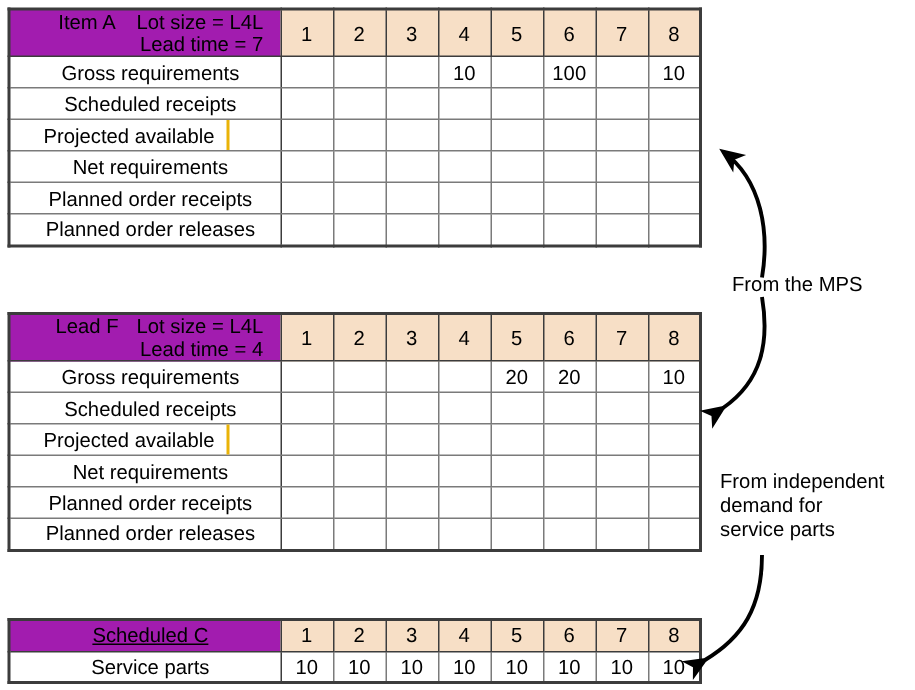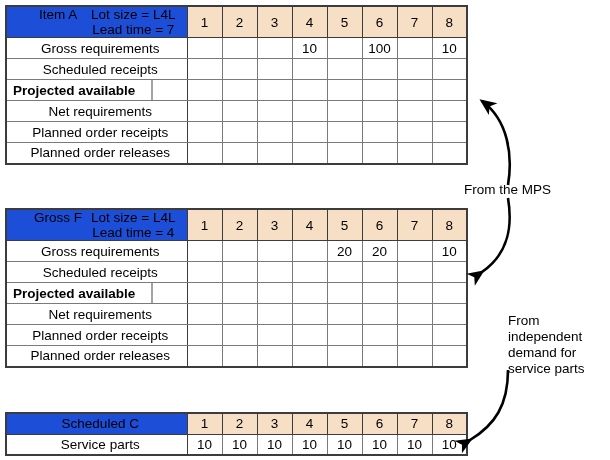--- a/index.html
+++ b/index.html
@@ -36,41 +36,42 @@
     height: 21px;
     box-sizing: border-box;
   }
 
   
   .mrp-table {
     border: 2px solid #3c3c3c;
   }
 
   .hdr-cell {
-    background: #1d4ed8;
+    background: #a21caf;
     font-weight: bold;
     border: 1px solid #3c3c3c !important;
+    text-decoration: underline;
   }
 
   .hdr-title {
     text-align: left;
     padding-left: 7px !important;
     font-size: 13.5px;
     font-weight: bold;
     white-space: nowrap;
   }
 
   .hdr-title .item-name {
     display: inline-block;
     min-width: 66px;
   }
 
   .hdr-title .meta {
     display: inline-block;
-    text-align: center;
+    text-align: right;
     vertical-align: top;
   }
 
   .hdr-title .meta span {
     display: block;
     line-height: 15px;
   }
 
   .period-hdr {
     width: 35px;
@@ -101,24 +102,23 @@
   
   .pa-wrap {
     display: flex;
     align-items: stretch;
     height: 100%;
   }
   .pa-text {
     flex: 0 0 146px;
     display: flex;
     align-items: center;
-    padding-left: 6px;
-    border-right: 2px solid #a3a3a3;
+    padding-left: 22px;
+    border-right: 2px solid #eab308;
     box-sizing: border-box;
-    font-weight: bold;
   }
   .pa-onhand {
     flex: 1 1 auto;
   }
   .row-label.pa-cell {
     padding-left: 0 !important;
   }
 
   
   .annotation {
@@ -229,21 +229,21 @@
       <td class="data-cell"></td>
       <td class="data-cell last-col"></td>
     </tr>
   </tbody>
 </table>
 
 <table class="mrp-table" id="tbl-item-f" style="top:208px;">
   <thead>
     <tr>
       <th class="hdr-cell hdr-title" style="width:181px;">
-        <span class="item-name">Gross F</span><span class="meta"><span>Lot size = L4L</span><span>Lead time = 4</span></span>
+        <span class="item-name">Lead F</span><span class="meta"><span>Lot size = L4L</span><span>Lead time = 4</span></span>
       </th>
       <th class="period-hdr">1</th>
       <th class="period-hdr">2</th>
       <th class="period-hdr">3</th>
       <th class="period-hdr">4</th>
       <th class="period-hdr">5</th>
       <th class="period-hdr">6</th>
       <th class="period-hdr">7</th>
       <th class="period-hdr last-col">8</th>
     </tr>
@@ -358,17 +358,17 @@
       <path d="M6.5,0.2 L0,3 L6.5,5.8 L4.8,3 Z" fill="#000000"></path>
     </marker>
   </defs>
 
   <path d="M 482 101 C 508 120, 513 155, 508 185" stroke="#000000" stroke-width="2.6" fill="none" marker-start="url(#arrowhead)"></path>
   <path d="M 508 198 C 513 228, 508 254, 482 272" stroke="#000000" stroke-width="2.6" fill="none" marker-end="url(#arrowhead)"></path>
 
   <path d="M 508 370 C 508 405, 495 425, 470 440" stroke="#000000" stroke-width="2.6" fill="none" marker-end="url(#arrowhead)"></path>
 </svg>
 
-<div class="annotation" style="left:464px; top:182px;">From the MPS</div>
-
-<div class="annotation" style="left:508px; top:313px;">From independent
+<div class="annotation" style="left:488px; top:182px;">From the MPS</div>
+
+<div class="annotation" style="left:480px; top:313px;">From independent
 demand for
 service parts</div>
 
 </body></html>

